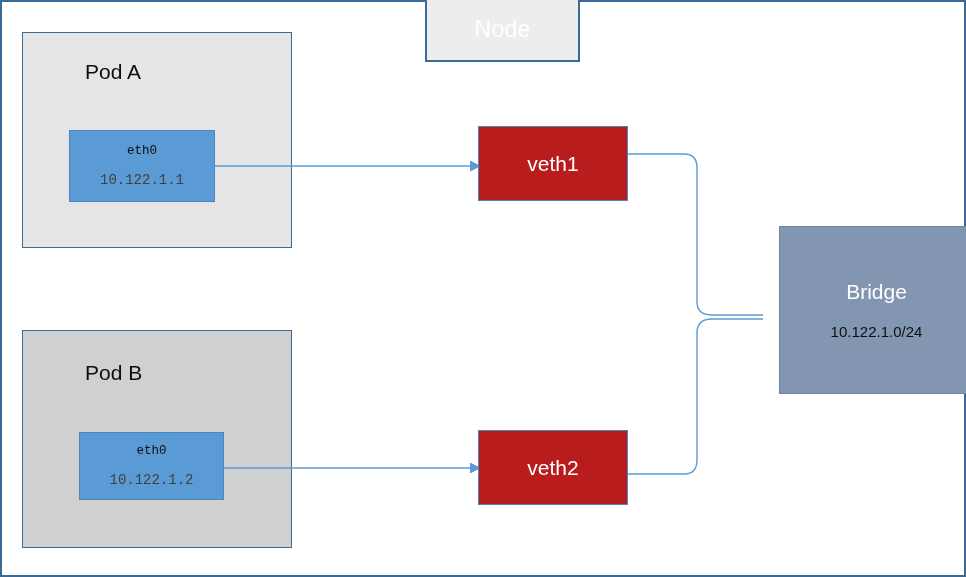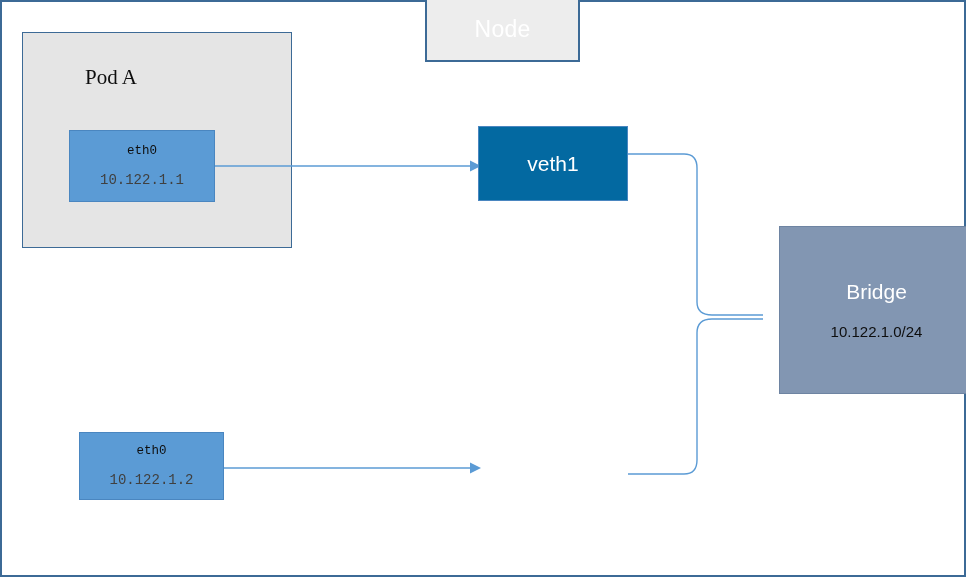--- a/index.html
+++ b/index.html
@@ -74,21 +74,21 @@
     height: 218px;
     background: #D0D0D0;
   }
   .pod-label {
     position: absolute;
     color: #0E0E0E;
     font-size: 21px;
     line-height: 1;
     white-space: nowrap;
   }
-  #pod-a-label { left: 62px; top: 34px; font-family: Liberation Serif, serif; }
+  #pod-a-label { left: 62px; top: 28px; }
   #pod-b-label { left: 62px; top: 31px; }
   
   .eth-box {
     background: #5B9BD5;
     border: 1px solid #4A86C0;
     justify-content: center;
     z-index: 3;
     font-family: Liberation Mono, monospace;
   }
   #pod-a-eth0 {
@@ -109,21 +109,21 @@
     line-height: 1;
     margin-bottom: 16px;
   }
   .eth-ip {
     color: #404040;
     font-size: 14px;
     line-height: 1;
   }
   
   .veth-box {
-    background: #0369a1;
+    background: #b91c1c;
     border: 1px solid #4A86C0;
     justify-content: center;
     z-index: 3;
   }
   #veth1 {
     left: 478px;
     top: 126px;
     width: 150px;
     height: 75px;
   }
@@ -207,30 +207,36 @@
 
   <div class="box pod" id="pod-a">
     <span class="pod-label" id="pod-a-label">Pod A</span>
   </div>
 
   <div class="box eth-box" id="pod-a-eth0">
     <span class="eth-name">eth0</span>
     <span class="eth-ip">10.122.1.1</span>
   </div>
 
+  <div class="box pod" id="pod-b">
+    <span class="pod-label" id="pod-b-label">Pod B</span>
+  </div>
 
   <div class="box eth-box" id="pod-b-eth0">
     <span class="eth-name">eth0</span>
     <span class="eth-ip">10.122.1.2</span>
   </div>
 
   <div class="box veth-box" id="veth1">
     <span class="veth-label">veth1</span>
   </div>
 
+  <div class="box veth-box" id="veth2">
+    <span class="veth-label">veth2</span>
+  </div>
 
   <div class="box" id="bridge">
     <span class="bridge-label">Bridge</span>
     <span class="bridge-cidr">10.122.1.0/24</span>
   </div>
 
   <div class="box" id="node-box">
     <span class="node-label">Node</span>
   </div>
 

